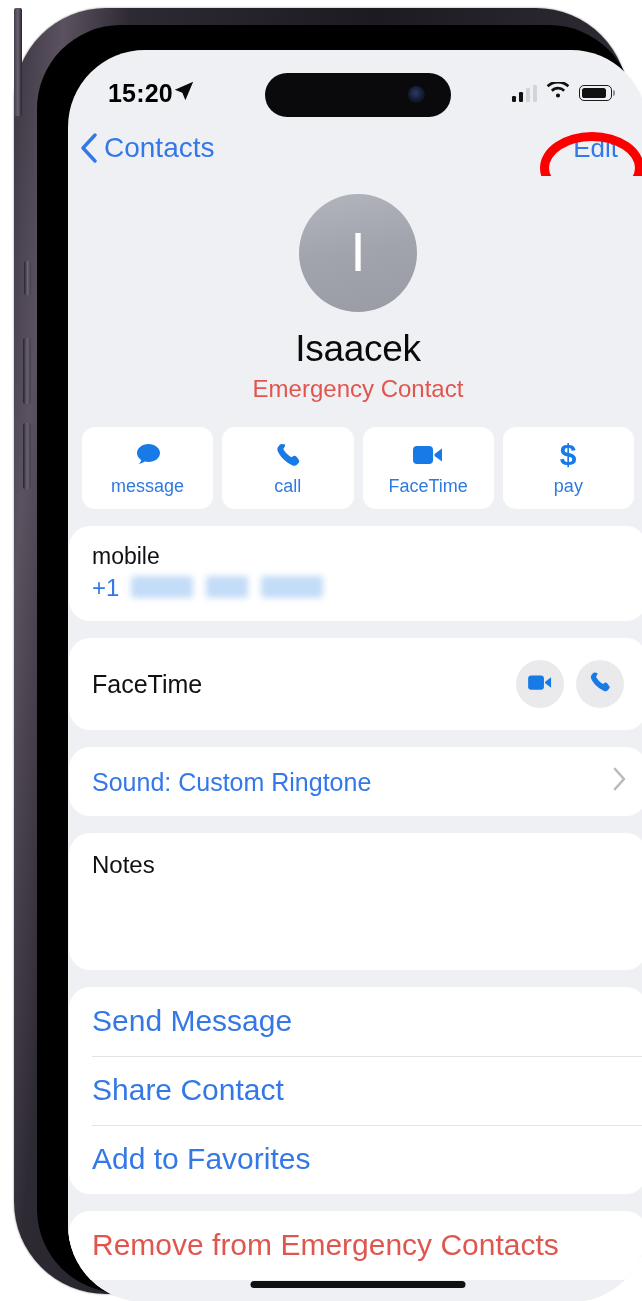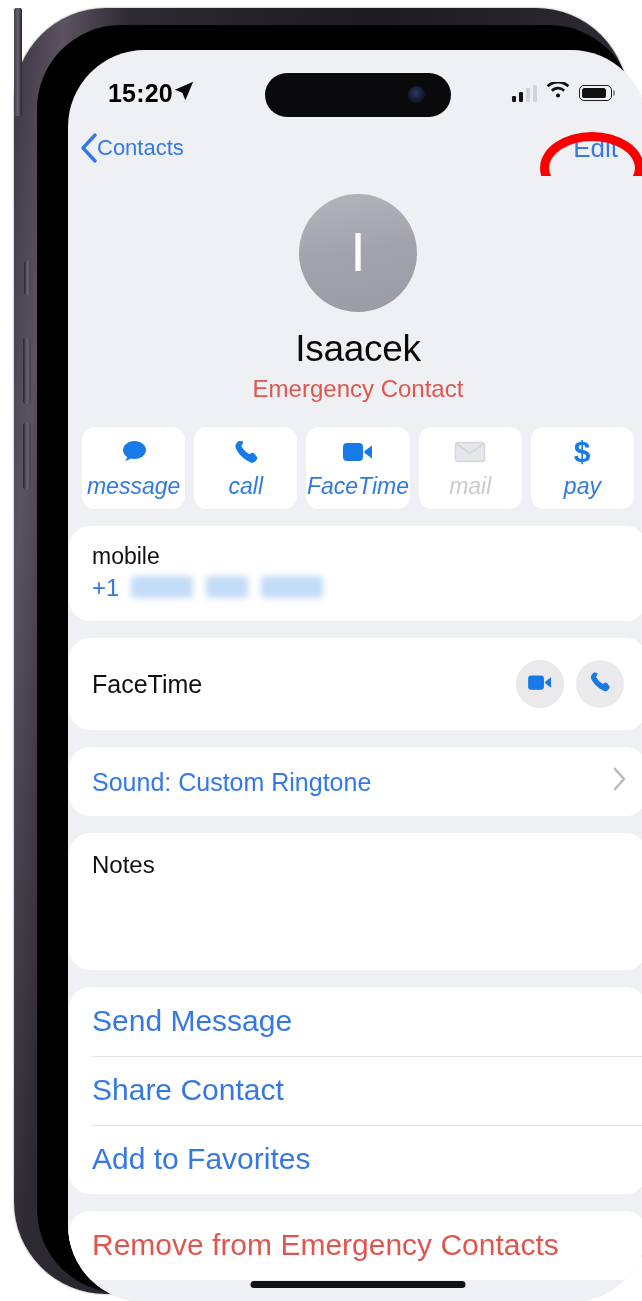--- a/index.html
+++ b/index.html
@@ -85,22 +85,22 @@
     background: radial-gradient(circle at 45% 42%, #2b3a68 0%, #131a2d 55%, #09090c 100%);
   }
 
   
   #nav-bar {
     position: absolute; left: 0; top: 70px; width: 580px; height: 56px;
     display: flex; align-items: center; justify-content: space-between;
     padding: 0 30px 0 12px;
   }
   #back-button {
-    display: flex; align-items: center; 
-    color: #3478e8; font-size: 22px; cursor: pointer;
+    display: flex; align-items: center; gap: 7px;
+    color: #3478e8; font-size: 28px; cursor: pointer;
   }
   #back-button svg { display: block; }
   #edit-button { color: #3478e8; font-size: 26px; cursor: pointer; }
 
   
   #edit-annotation {
     position: absolute; left: 472px; top: 82px;
     width: 104px; height: 72px;
     border: 9px solid #fc0000; border-radius: 50%;
     pointer-events: none;
@@ -135,21 +135,21 @@
   
   #quick-actions {
     display: flex; gap: 9px; padding: 10px 14px 0;
   }
   .qa-btn {
     flex: 1; height: 82px; background: #fff; border-radius: 13px;
     display: flex; flex-direction: column; align-items: center; justify-content: center;
     gap: 6px; cursor: pointer;
   }
   .qa-icon { height: 30px; display: flex; align-items: center; justify-content: center; }
-  .qa-label { font-size: 23px; color: #2f7ae0; font-style: italic; }
+  .qa-label { font-size: 18px; color: #2f7ae0; }
   .qa-btn.disabled .qa-label { color: #c9cbd1; }
 
   
   .card {
     margin: 17px 1px 0; background: #fff; border-radius: 21px; overflow: hidden;
   }
 
   .field-row { padding: 17px 23px 19px; }
   .field-label { font-size: 23px; color: #111; }
   .field-value { font-size: 24px; color: #3478e8; margin-top: 4px; }
@@ -296,29 +296,20 @@
             <span class="qa-label">call</span>
           </div>
           <div class="qa-btn">
             <span class="qa-icon">
               <svg width="32" height="24" viewBox="0 0 32 24">
                   <rect x="1" y="3" width="20" height="18" rx="4" fill="#177ae6"></rect>
                   <path d="M22.5 11 30 5.5v13L22.5 13Z" fill="#177ae6"></path>
                 </svg>
             </span>
             <span class="qa-label">FaceTime</span>
-          </div>
-          <div class="qa-btn disabled">
-            <span class="qa-icon">
-              <svg width="32" height="24" viewBox="0 0 32 24">
-                  <rect x="1.5" y="2.5" width="29" height="19" rx="2.5" fill="#e6e7ea" stroke="#d6d7dc" stroke-width="1.4"></rect>
-                  <path d="M2.5 3.5 16 13.5 29.5 3.5" stroke="#d6d7dc" stroke-width="2" fill="none"></path>
-                </svg>
-            </span>
-            <span class="qa-label">mail</span>
           </div>
           <div class="qa-btn">
             <span class="qa-icon">
               <svg width="22" height="32" viewBox="0 0 22 32">
                   <text x="11" y="26" text-anchor="middle" font-family="Liberation Sans, sans-serif" font-size="30" font-weight="bold" fill="#177ae6">$</text>
                 </svg>
             </span>
             <span class="qa-label">pay</span>
           </div>
         </div>

